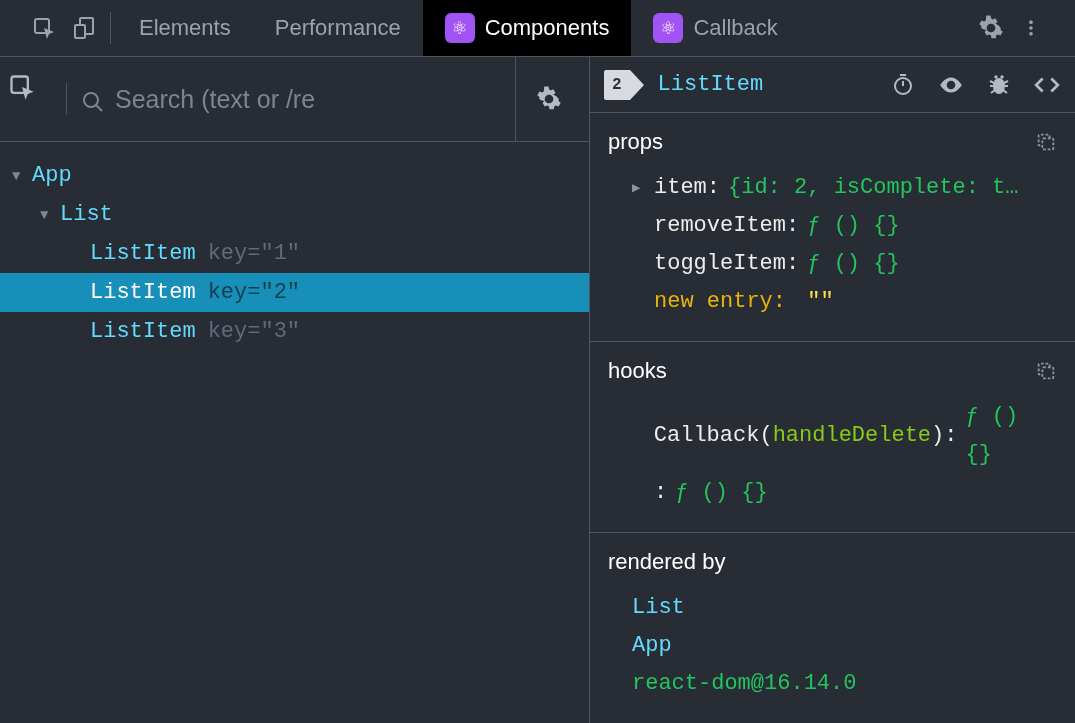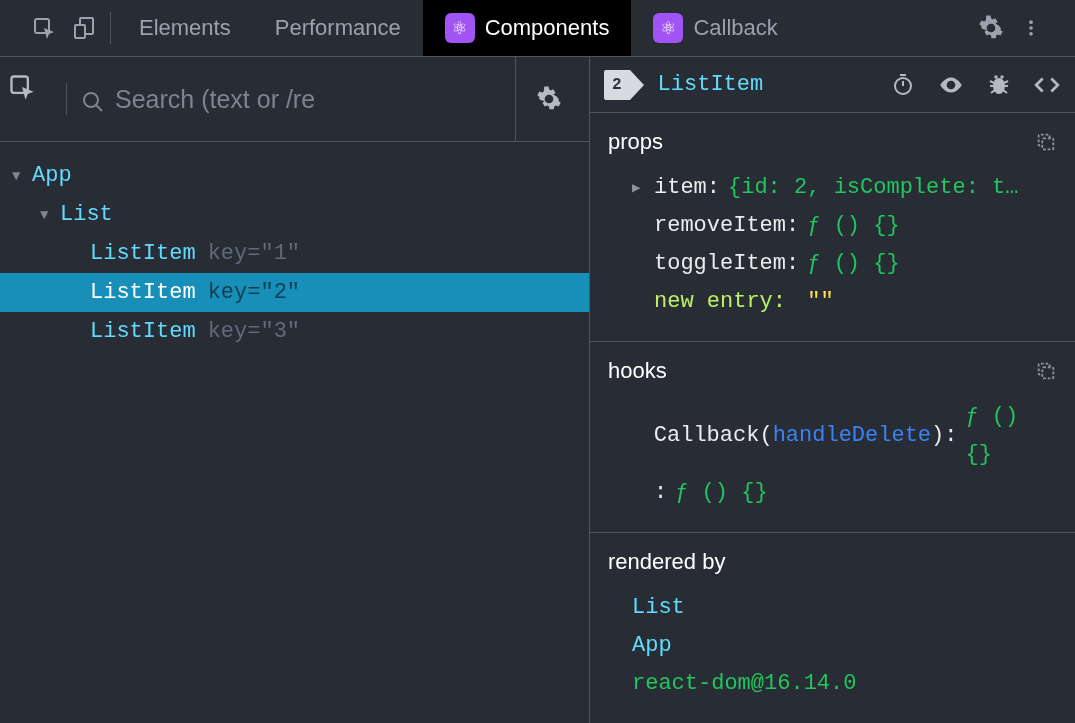--- a/index.html
+++ b/index.html
@@ -130,23 +130,23 @@
     .section { border-bottom: 1px solid #4c5564; padding: 16px 18px 20px; }
     .section-hdr { display: flex; align-items: center; justify-content: space-between; gap: 24px; }
     .section-title { font-size: 22px; color: #fff; font-family: -apple-system, Arial, sans-serif; }
     .copy-icon { color: #8c95a2; cursor: pointer; }
     .kv-list { margin-top: 14px; padding-left: 24px; }
     .kv-row { display: flex; align-items: center; font-size: 22px; line-height: 38px; }
     .kv-caret { width: 22px; color: #8c95a2; font-size: 14px; }
     .kv-key { color: #ececec; }
     .kv-sep { color: #ececec; margin-right: 8px; }
     .kv-val { color: #22c55e; }
-    .kv-muted { color: #bef264; }
+    .kv-muted { color: #eab308; }
     .kv-yellow { color: #ffe14d; }
-    .cb-name { color: #3b82f6; }
+    .cb-name { color: #84cc16; }
     .kv-link { color: #61dafb; cursor: pointer; }
     svg { display: block; }
   </style>
 </head>
 <body>
 
 <div class="topbar">
   <div class="icon-btn">
     <svg width="24" height="24" viewBox="0 0 24 24" fill="none" stroke="currentColor" stroke-width="2">
         <rect x="3" y="3" width="14" height="14" rx="2"></rect>

